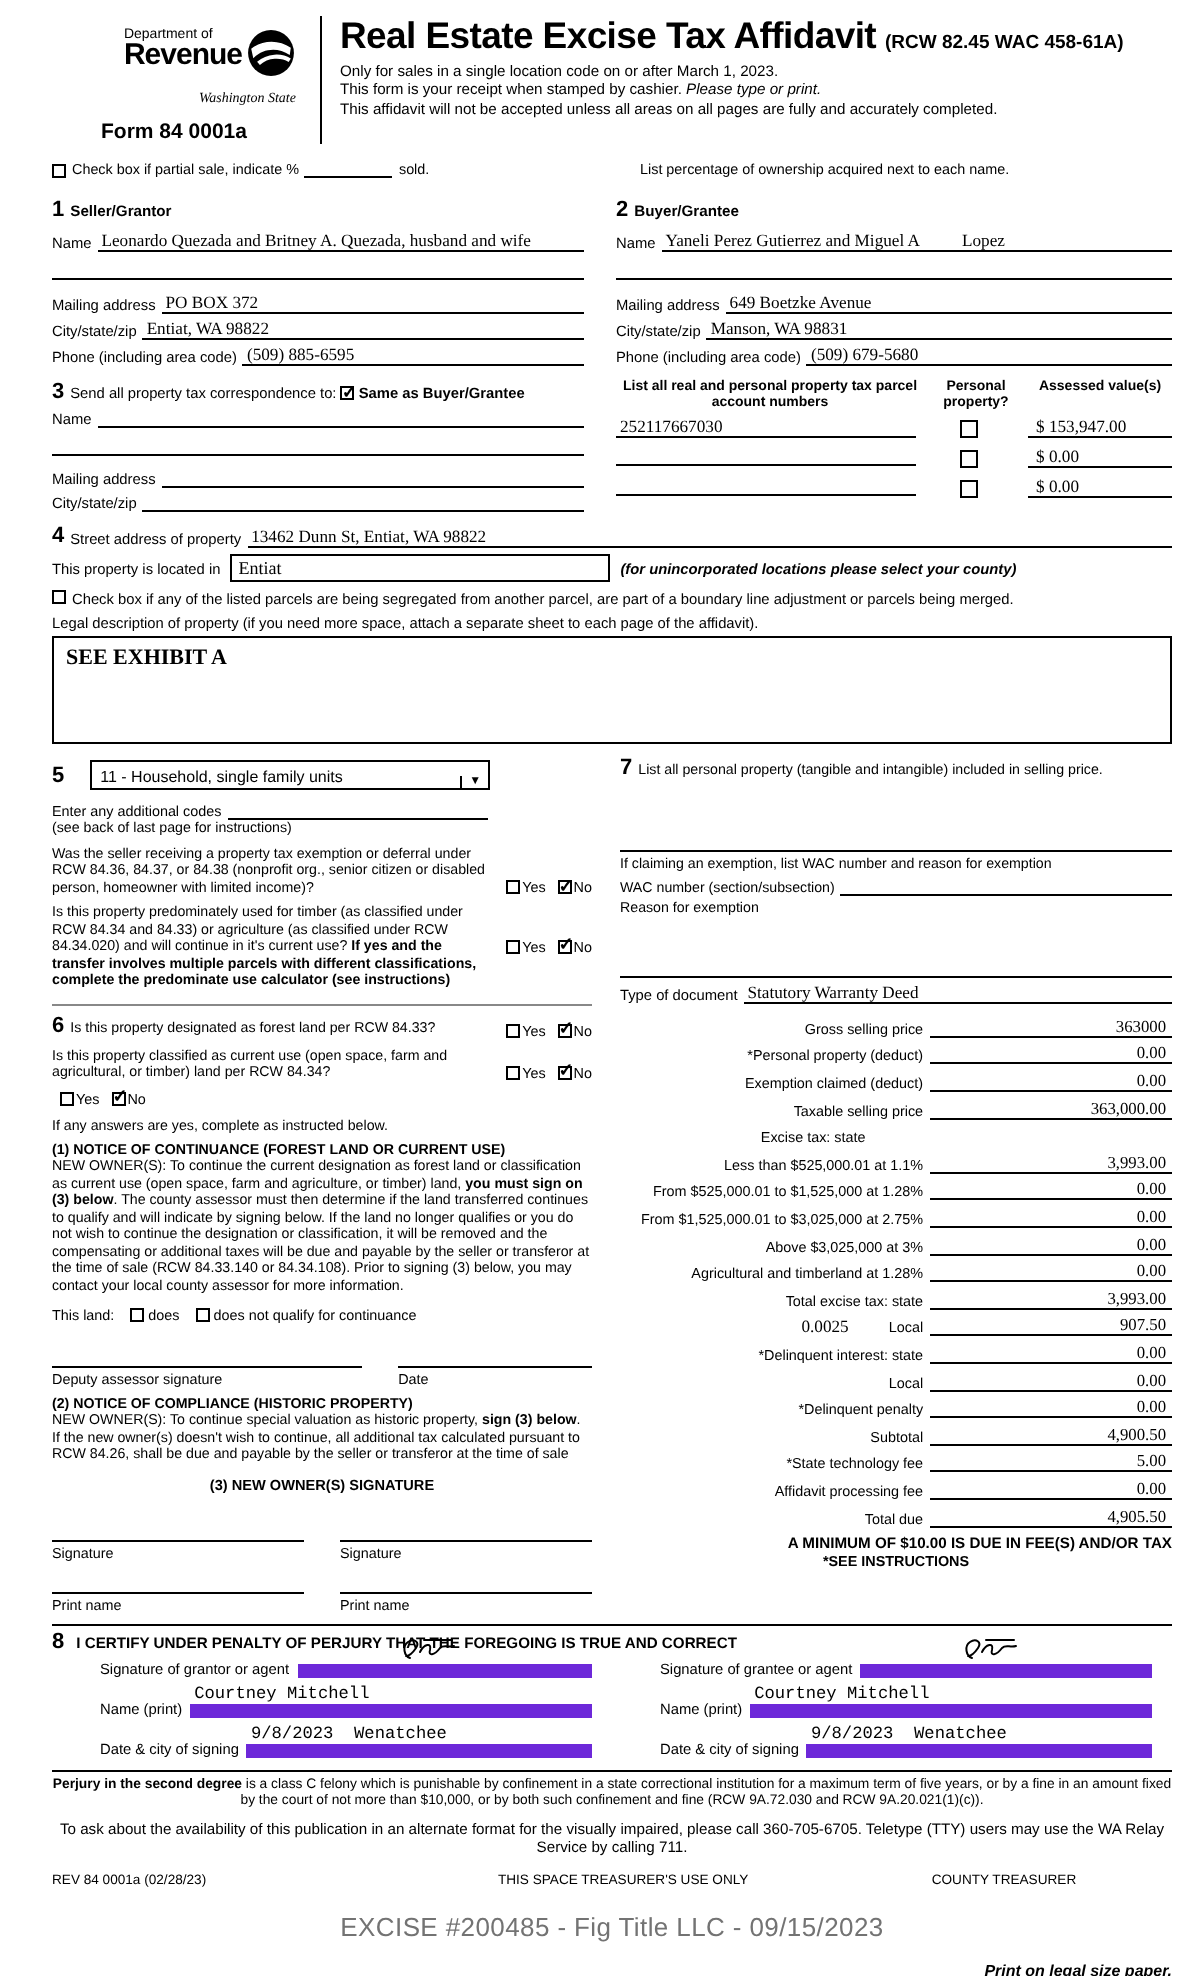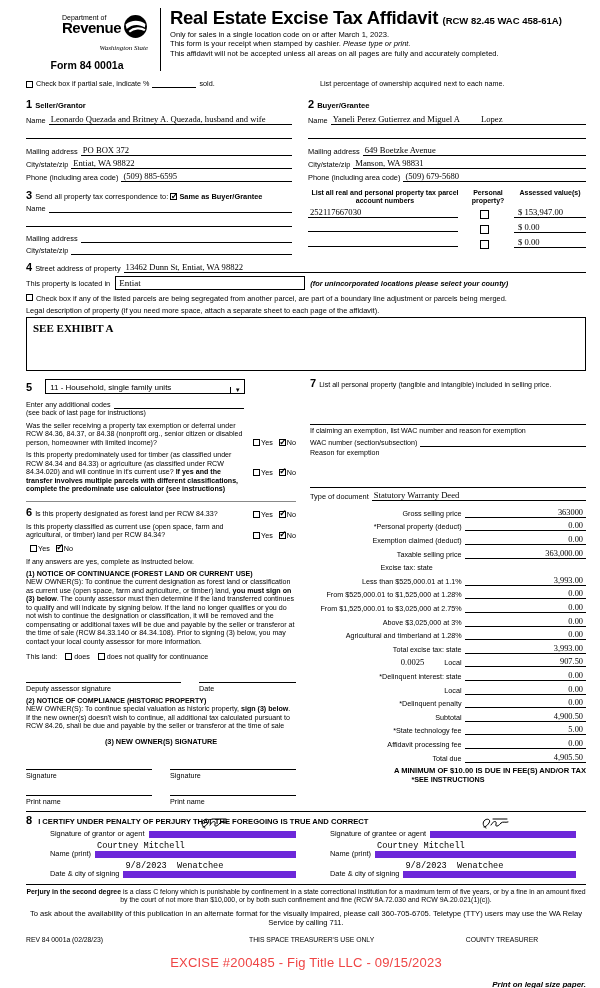--- a/index.html
+++ b/index.html
@@ -116,21 +116,21 @@
   .sigrow .sval{flex:1;border-bottom:7px solid #6d28d9;font-family:Liberation Mono, monospace;font-size:8.6px;padding:0 2px;min-height:9px;position:relative}
   .scribble{position:absolute;left:34%;bottom:0;height:14px}
 
   
   .perjury{border-top:1.5px solid #000;margin-top:6px;padding-top:3px;text-align:center;font-size:6.9px;line-height:1.25}
   .access{text-align:center;font-size:7.6px;line-height:1.25;margin-top:4px}
   .footrow{display:flex;margin-top:8px;font-size:6.8px;align-items:flex-start}
   .footrow .f1{width:32%;text-align:left}
   .footrow .f2{width:38%;text-align:center}
   .footrow .f3{width:30%;text-align:center}
-  .stamp{text-align:center;font-size:13px;color:#ef4444;margin-top:12px;letter-spacing:.2px}
+  .stamp{text-align:center;font-size:13px;color:#737373;margin-top:12px;letter-spacing:.2px}
   .printnote{text-align:right;font-size:8px;font-weight:bold;font-style:italic;margin-top:10px}
   .pagenum{text-align:right;font-size:7px;margin-top:1px;padding-right:6px}
 </style>
 </head>
 <body>
 
 <div class="page">
 
   <div class="hdr">
     <div class="logo">

